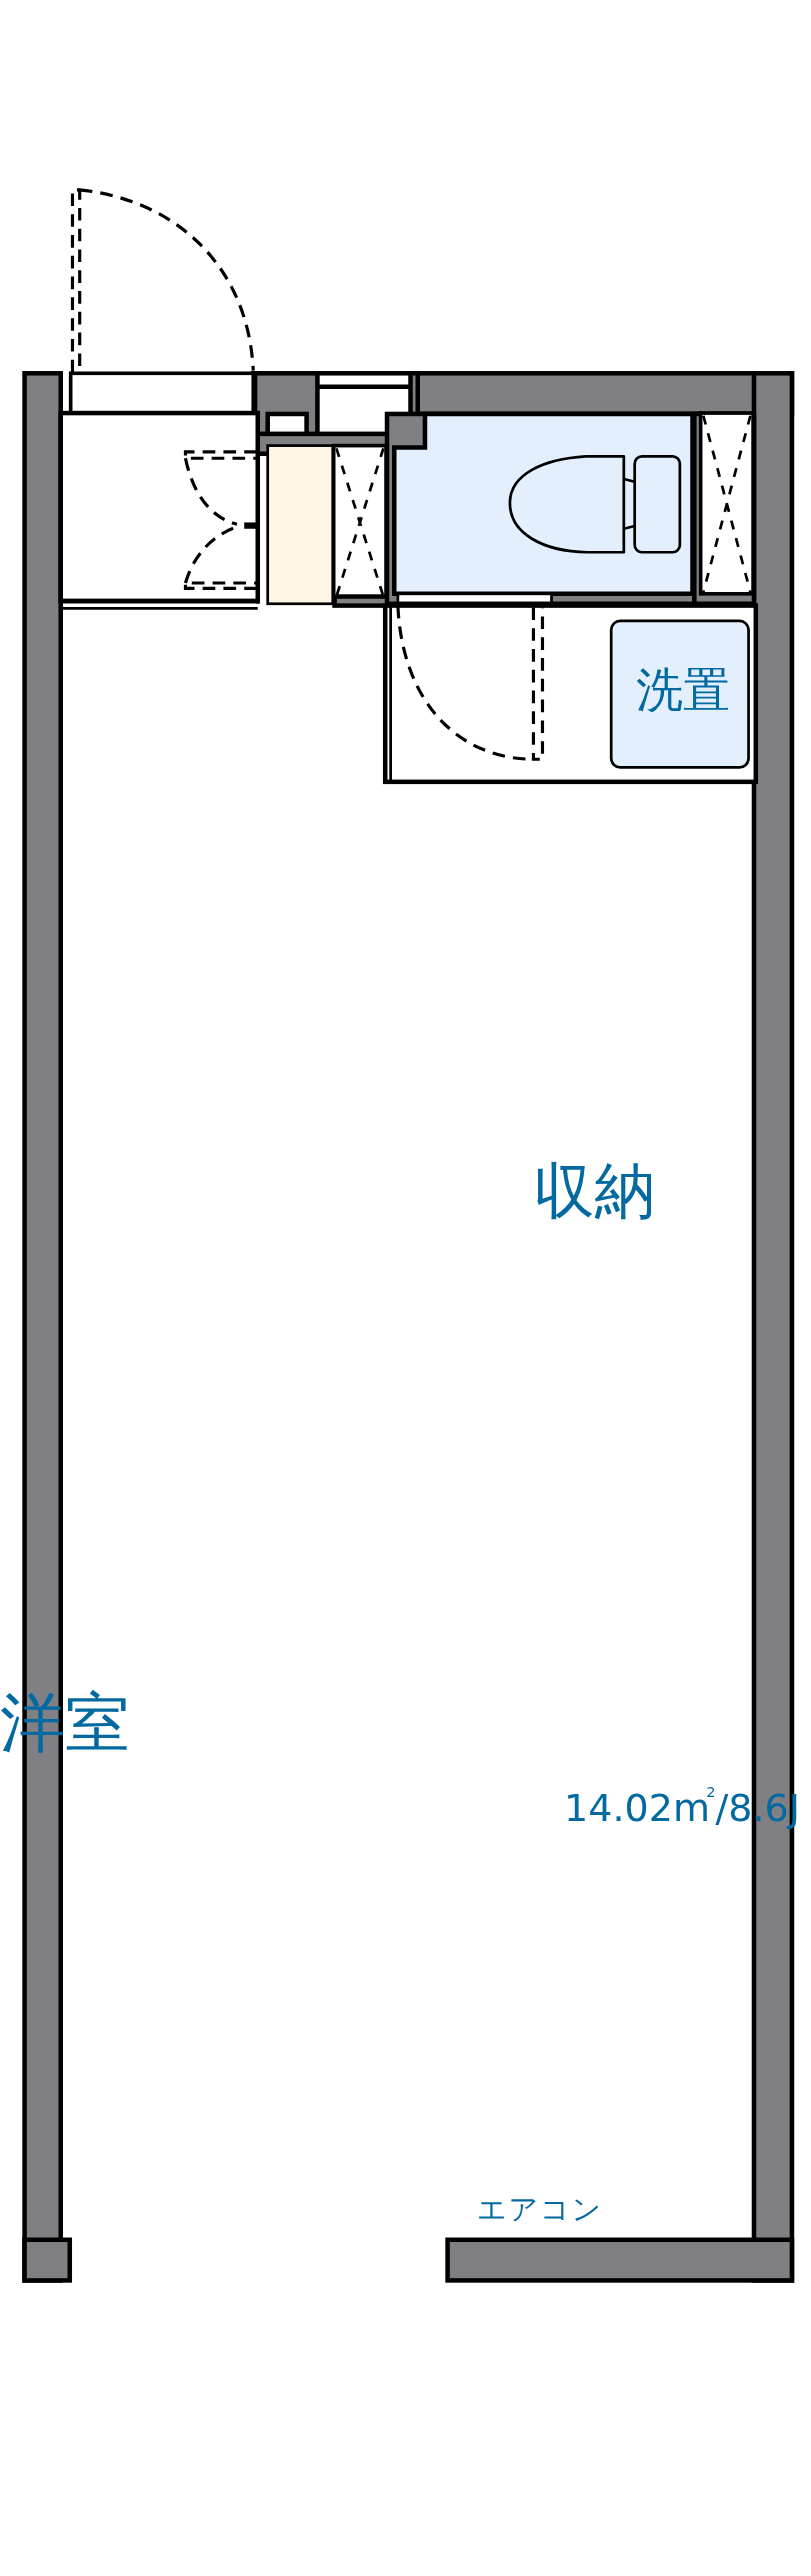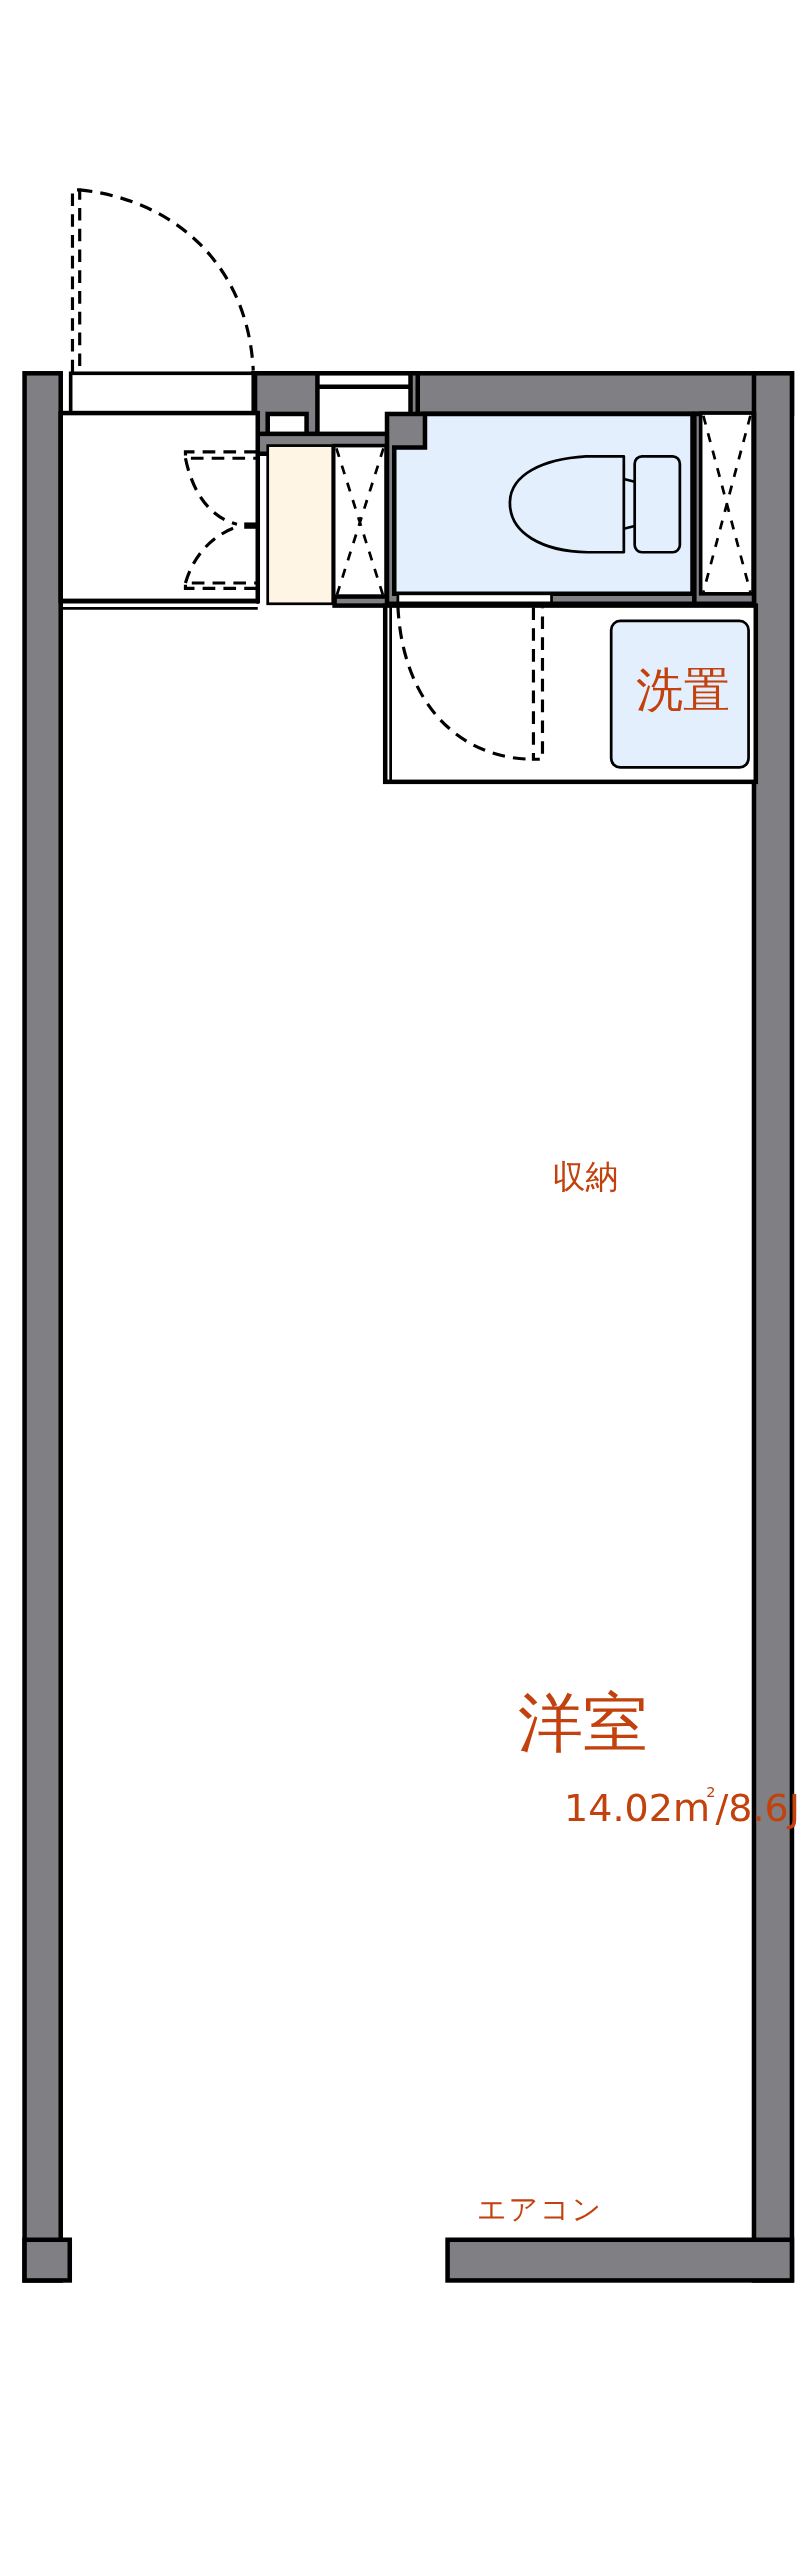--- a/index.html
+++ b/index.html
@@ -3,26 +3,26 @@
   <meta charset="utf-8">
   <style>
     html, body { margin: 0; padding: 0; background: #ffffff; }
     body { width: 812px; height: 2576px; position: relative; overflow: hidden; }
     #plan { position: absolute; left: 0; top: 0; }
     .wall { fill: #808084; stroke: #000; stroke-width: 5; stroke-linejoin: miter; }
     .line { fill: none; stroke: #000; stroke-width: 5; }
     .thin { fill: none; stroke: #000; stroke-width: 3; }
     .dash { fill: none; stroke: #000; stroke-width: 3.5; stroke-dasharray: 14 9; }
     .dash-fine { fill: none; stroke: #000; stroke-width: 3; stroke-dasharray: 10 10; }
-    .lbl { position: absolute; font-family: "DejaVu Sans", sans-serif; color: #c2410c; white-space: nowrap; line-height: 1; }
-    .room-name { font-size: 65px; left: 0; width: 648px; text-align: right; top: 1690px; }
+    .lbl { position: absolute; font-family: "DejaVu Sans", sans-serif; color: #0369a1; white-space: nowrap; line-height: 1; }
+    .room-name { font-size: 65px; left: 0; width: 648px; text-align: left; top: 1690px; }
     .room-size { font-size: 38px; left: 0; width: 800px; text-align: right; top: 1785px; }
     .room-size sup { font-size: 14.5px; vertical-align: 23.5px; margin-left: -3.6px; }
     .wash-lbl { font-size: 47px; left: 615px; top: 666px; width: 136px; text-align: center; }
-    .storage-lbl { font-size: 33px; left: 407px; top: 1160px; width: 357px; text-align: center; }
+    .storage-lbl { font-size: 61px; left: 416px; top: 1160px; width: 357px; text-align: center; }
     .ac-lbl { font-size: 29px; left: 477px; top: 2195px; width: 181px; text-align: left; letter-spacing: 1.8px; }
   </style>
 </head>
 <body>
 
 
 
 <svg id="plan" width="812" height="2576" viewBox="0 0 898 2850" xmlns="http://www.w3.org/2000/svg">
 
   <g>

